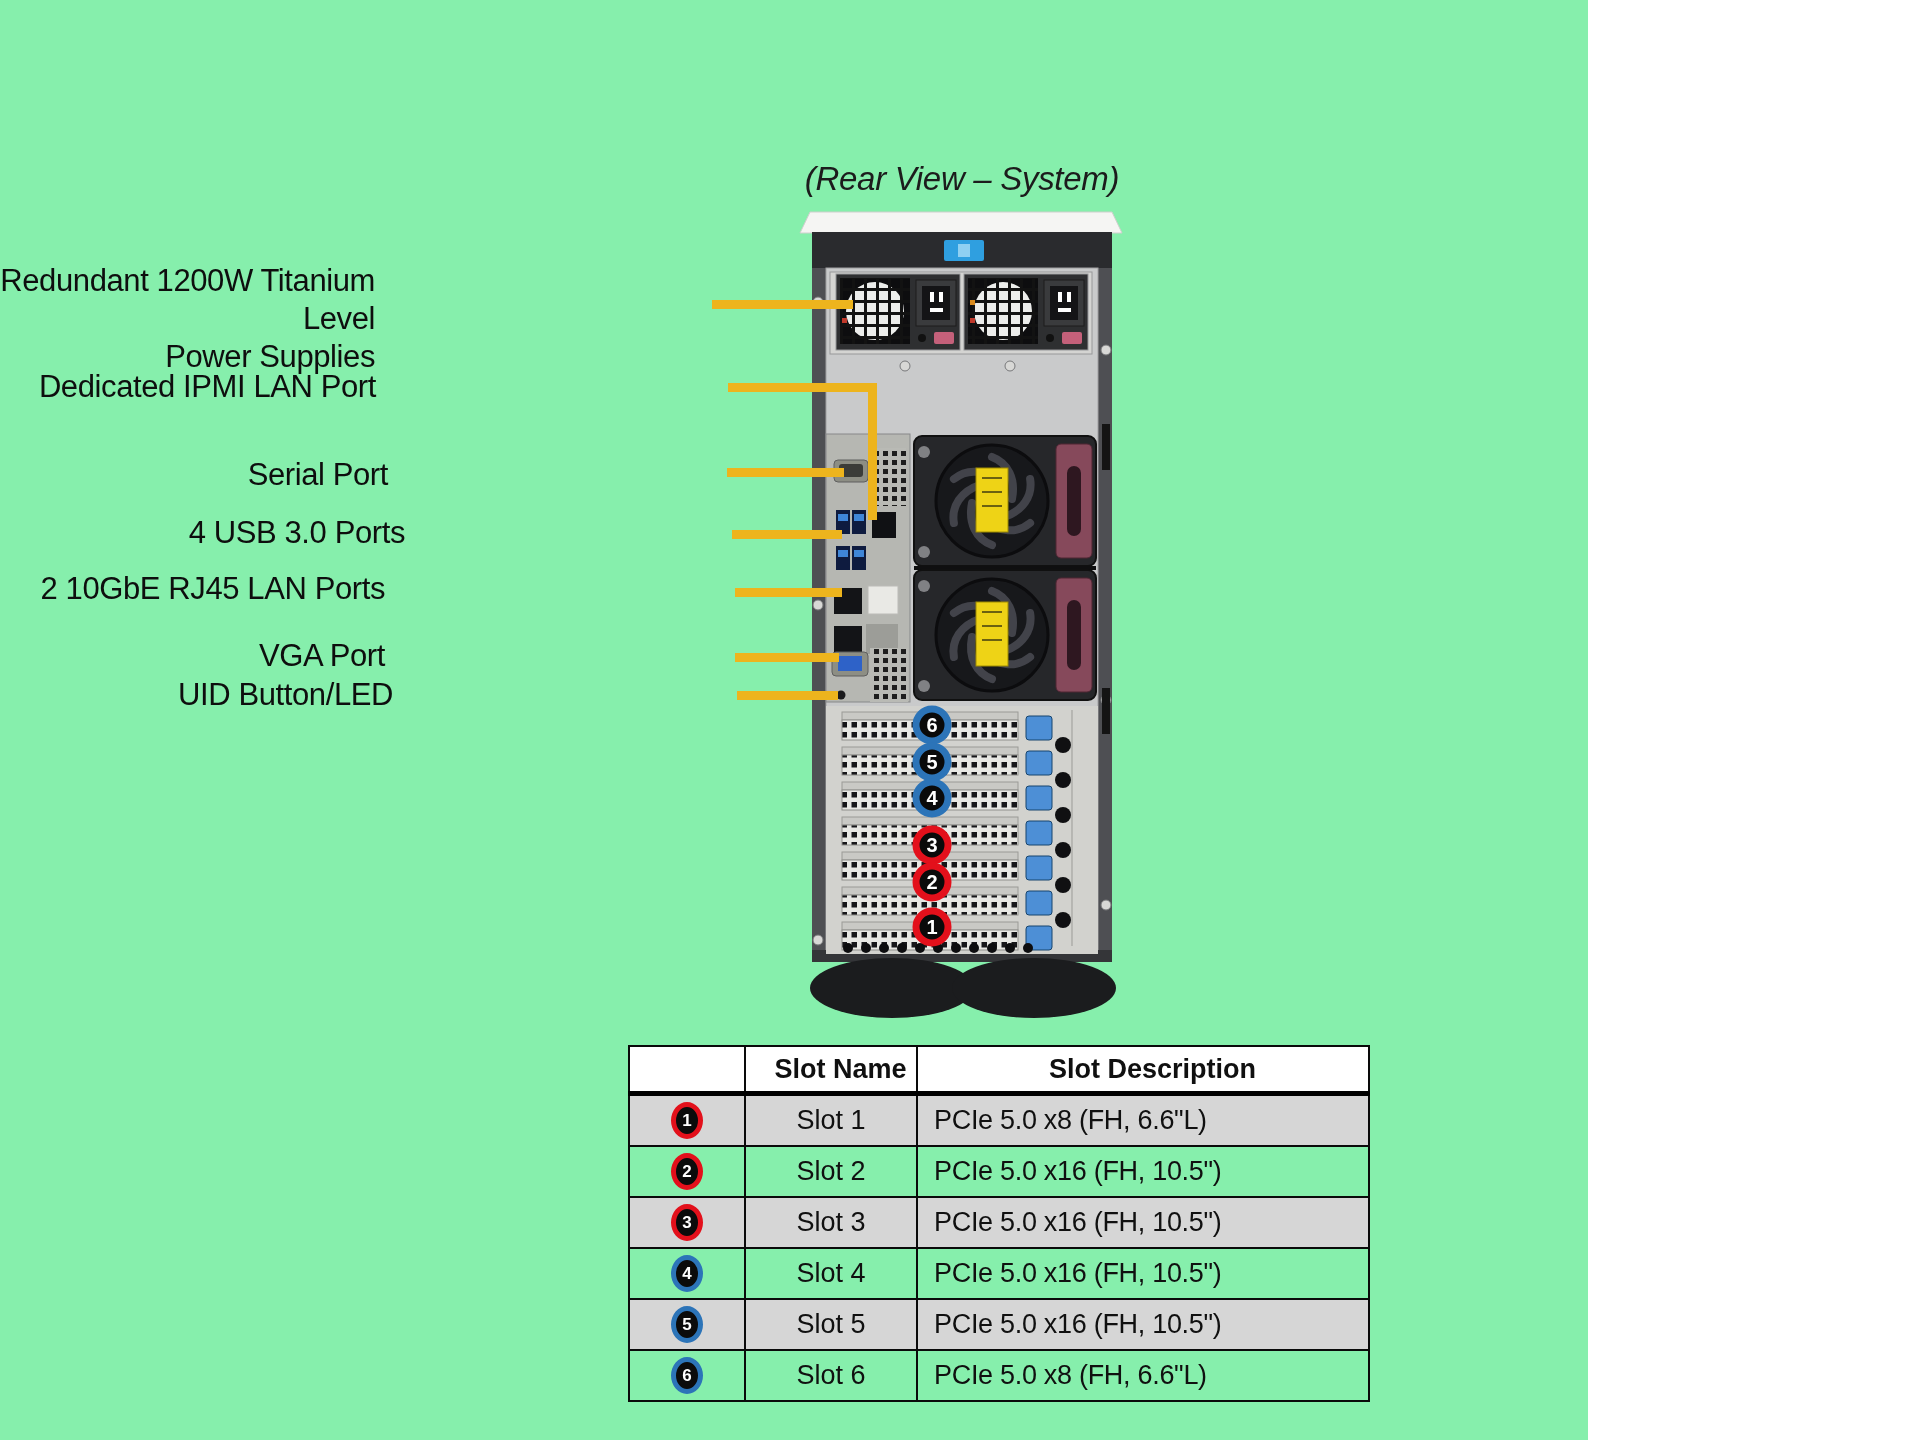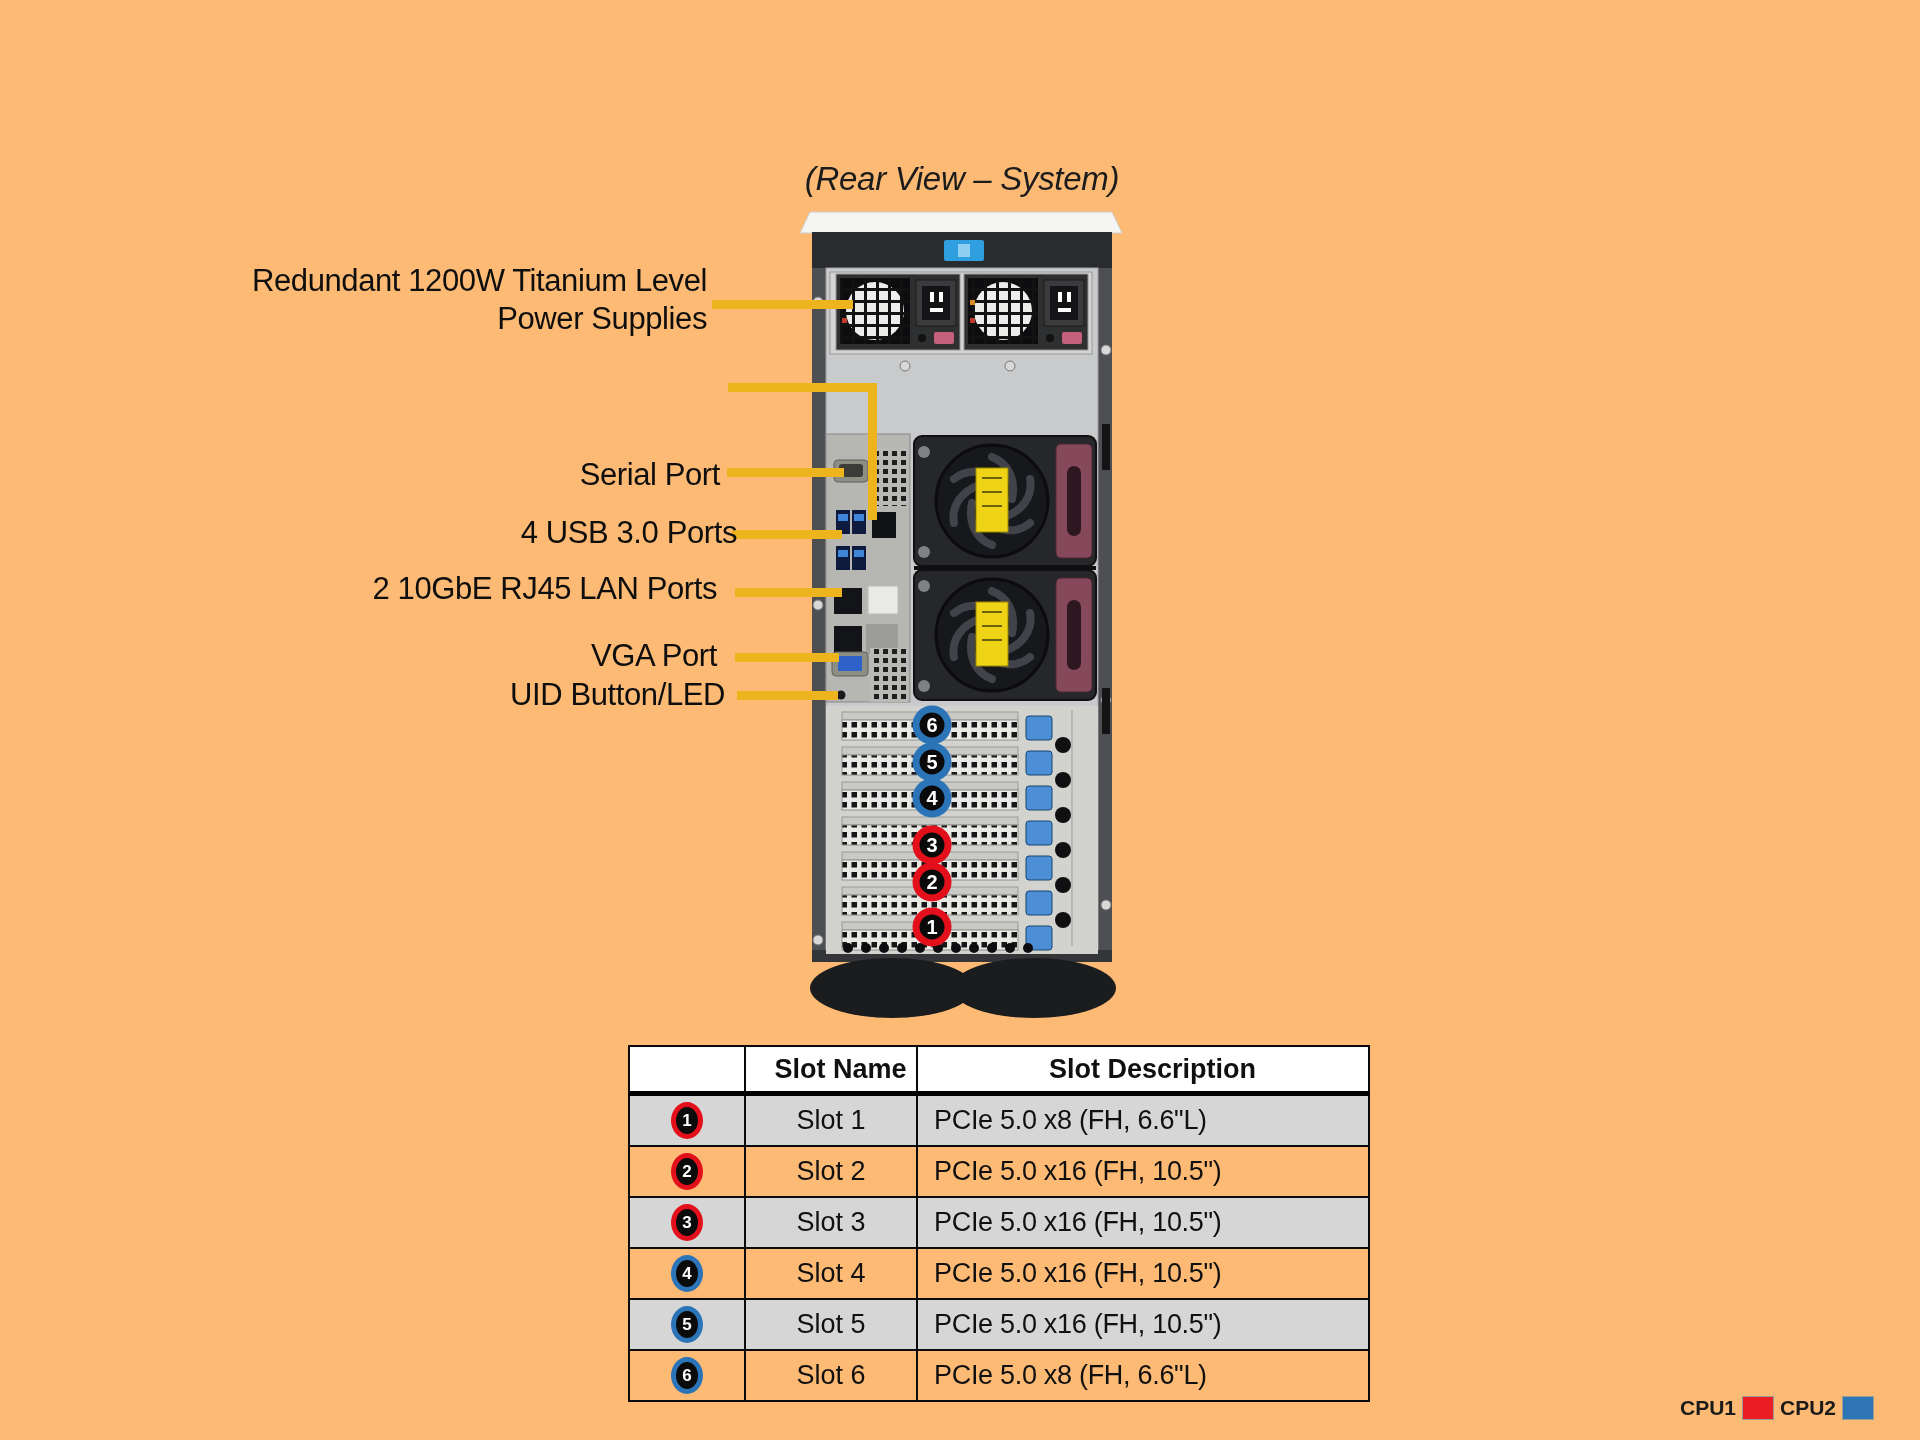--- a/index.html
+++ b/index.html
@@ -1,16 +1,16 @@
 <!DOCTYPE html>
 <html><head>
 <meta charset="utf-8">
 <style>
   html,body{margin:0;padding:0;background:#ffffff;}
-  #page{position:relative;width:1920px;height:1440px;background:#fdba74;overflow:hidden;
+  #page{position:relative;width:1588px;height:1440px;background:#86efac;overflow:hidden;
         font-family:"Liberation Sans","DejaVu Sans",sans-serif;color:#101010;}
   
   .title{position:absolute;left:700px;top:160px;width:524px;text-align:center;
          font-size:33px;font-style:italic;letter-spacing:-0.3px;color:#1c1c1c;}
   
   .lbl{position:absolute;font-size:31px;line-height:38px;text-align:right;
        white-space:pre-line;letter-spacing:-0.4px;color:#0e0e0e;z-index:6;}
   .lbl-psu   {right:1213px;top:262px;}
   .lbl-ipmi  {right:1212px;top:368px;}
   .lbl-serial{right:1200px;top:456px;}
@@ -281,20 +281,21 @@
         </g>
       <g>
           <circle cx="932" cy="927" r="16" fill="#0A0A0A" stroke-width="7" style="stroke: rgb(227, 16, 27);"></circle>
           <text x="932" y="934">1</text>
         </g>
     </g>
   </svg>
 
   <div class="lbl lbl-psu">Redundant 1200W Titanium Level
 Power Supplies</div>
+  <div class="lbl lbl-ipmi">Dedicated IPMI LAN Port</div>
   <div class="lbl lbl-serial">Serial Port</div>
   <div class="lbl lbl-usb">4 USB 3.0 Ports</div>
   <div class="lbl lbl-lan">2 10GbE RJ45 LAN Ports</div>
   <div class="lbl lbl-vga">VGA Port</div>
   <div class="lbl lbl-uid">UID Button/LED</div>
 
   <div class="co co-psu" style="background: rgb(237, 180, 29);"></div>
   <div class="co co-ipmi-h" style="background: rgb(237, 180, 29);"></div>
   <div class="co co-ipmi-v" style="background: rgb(237, 180, 29);"></div>
   <div class="co co-serial" style="background: rgb(237, 180, 29);"></div>

